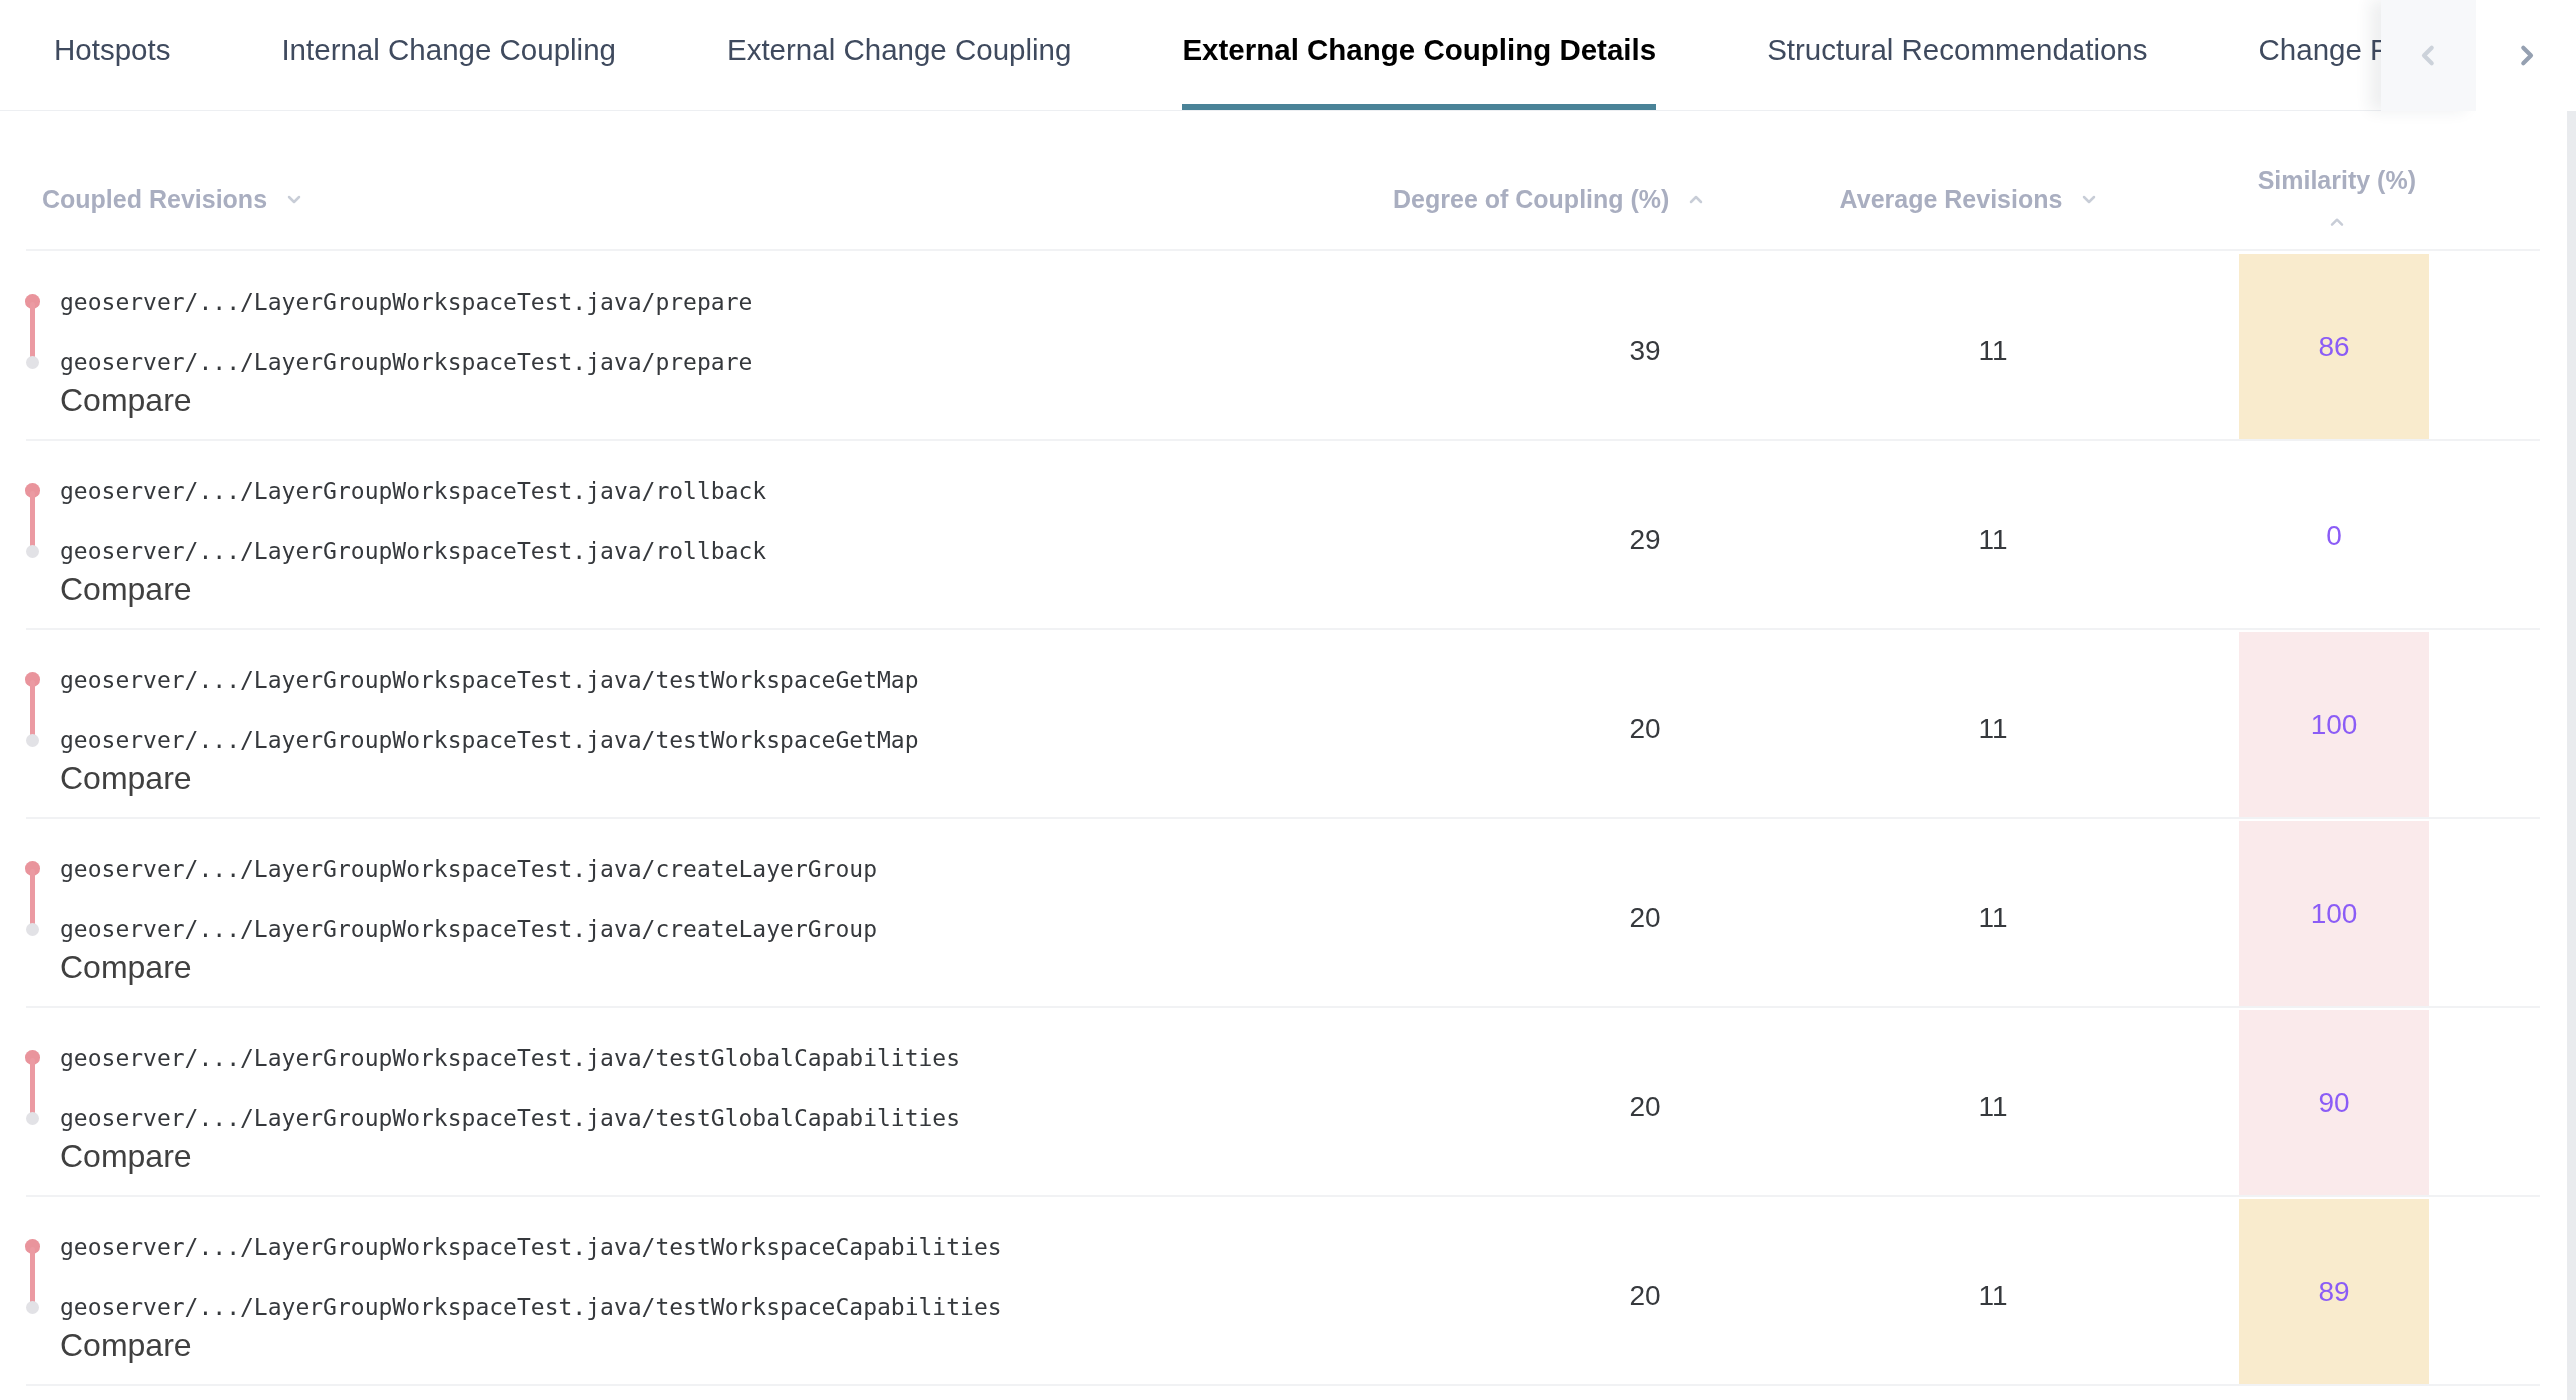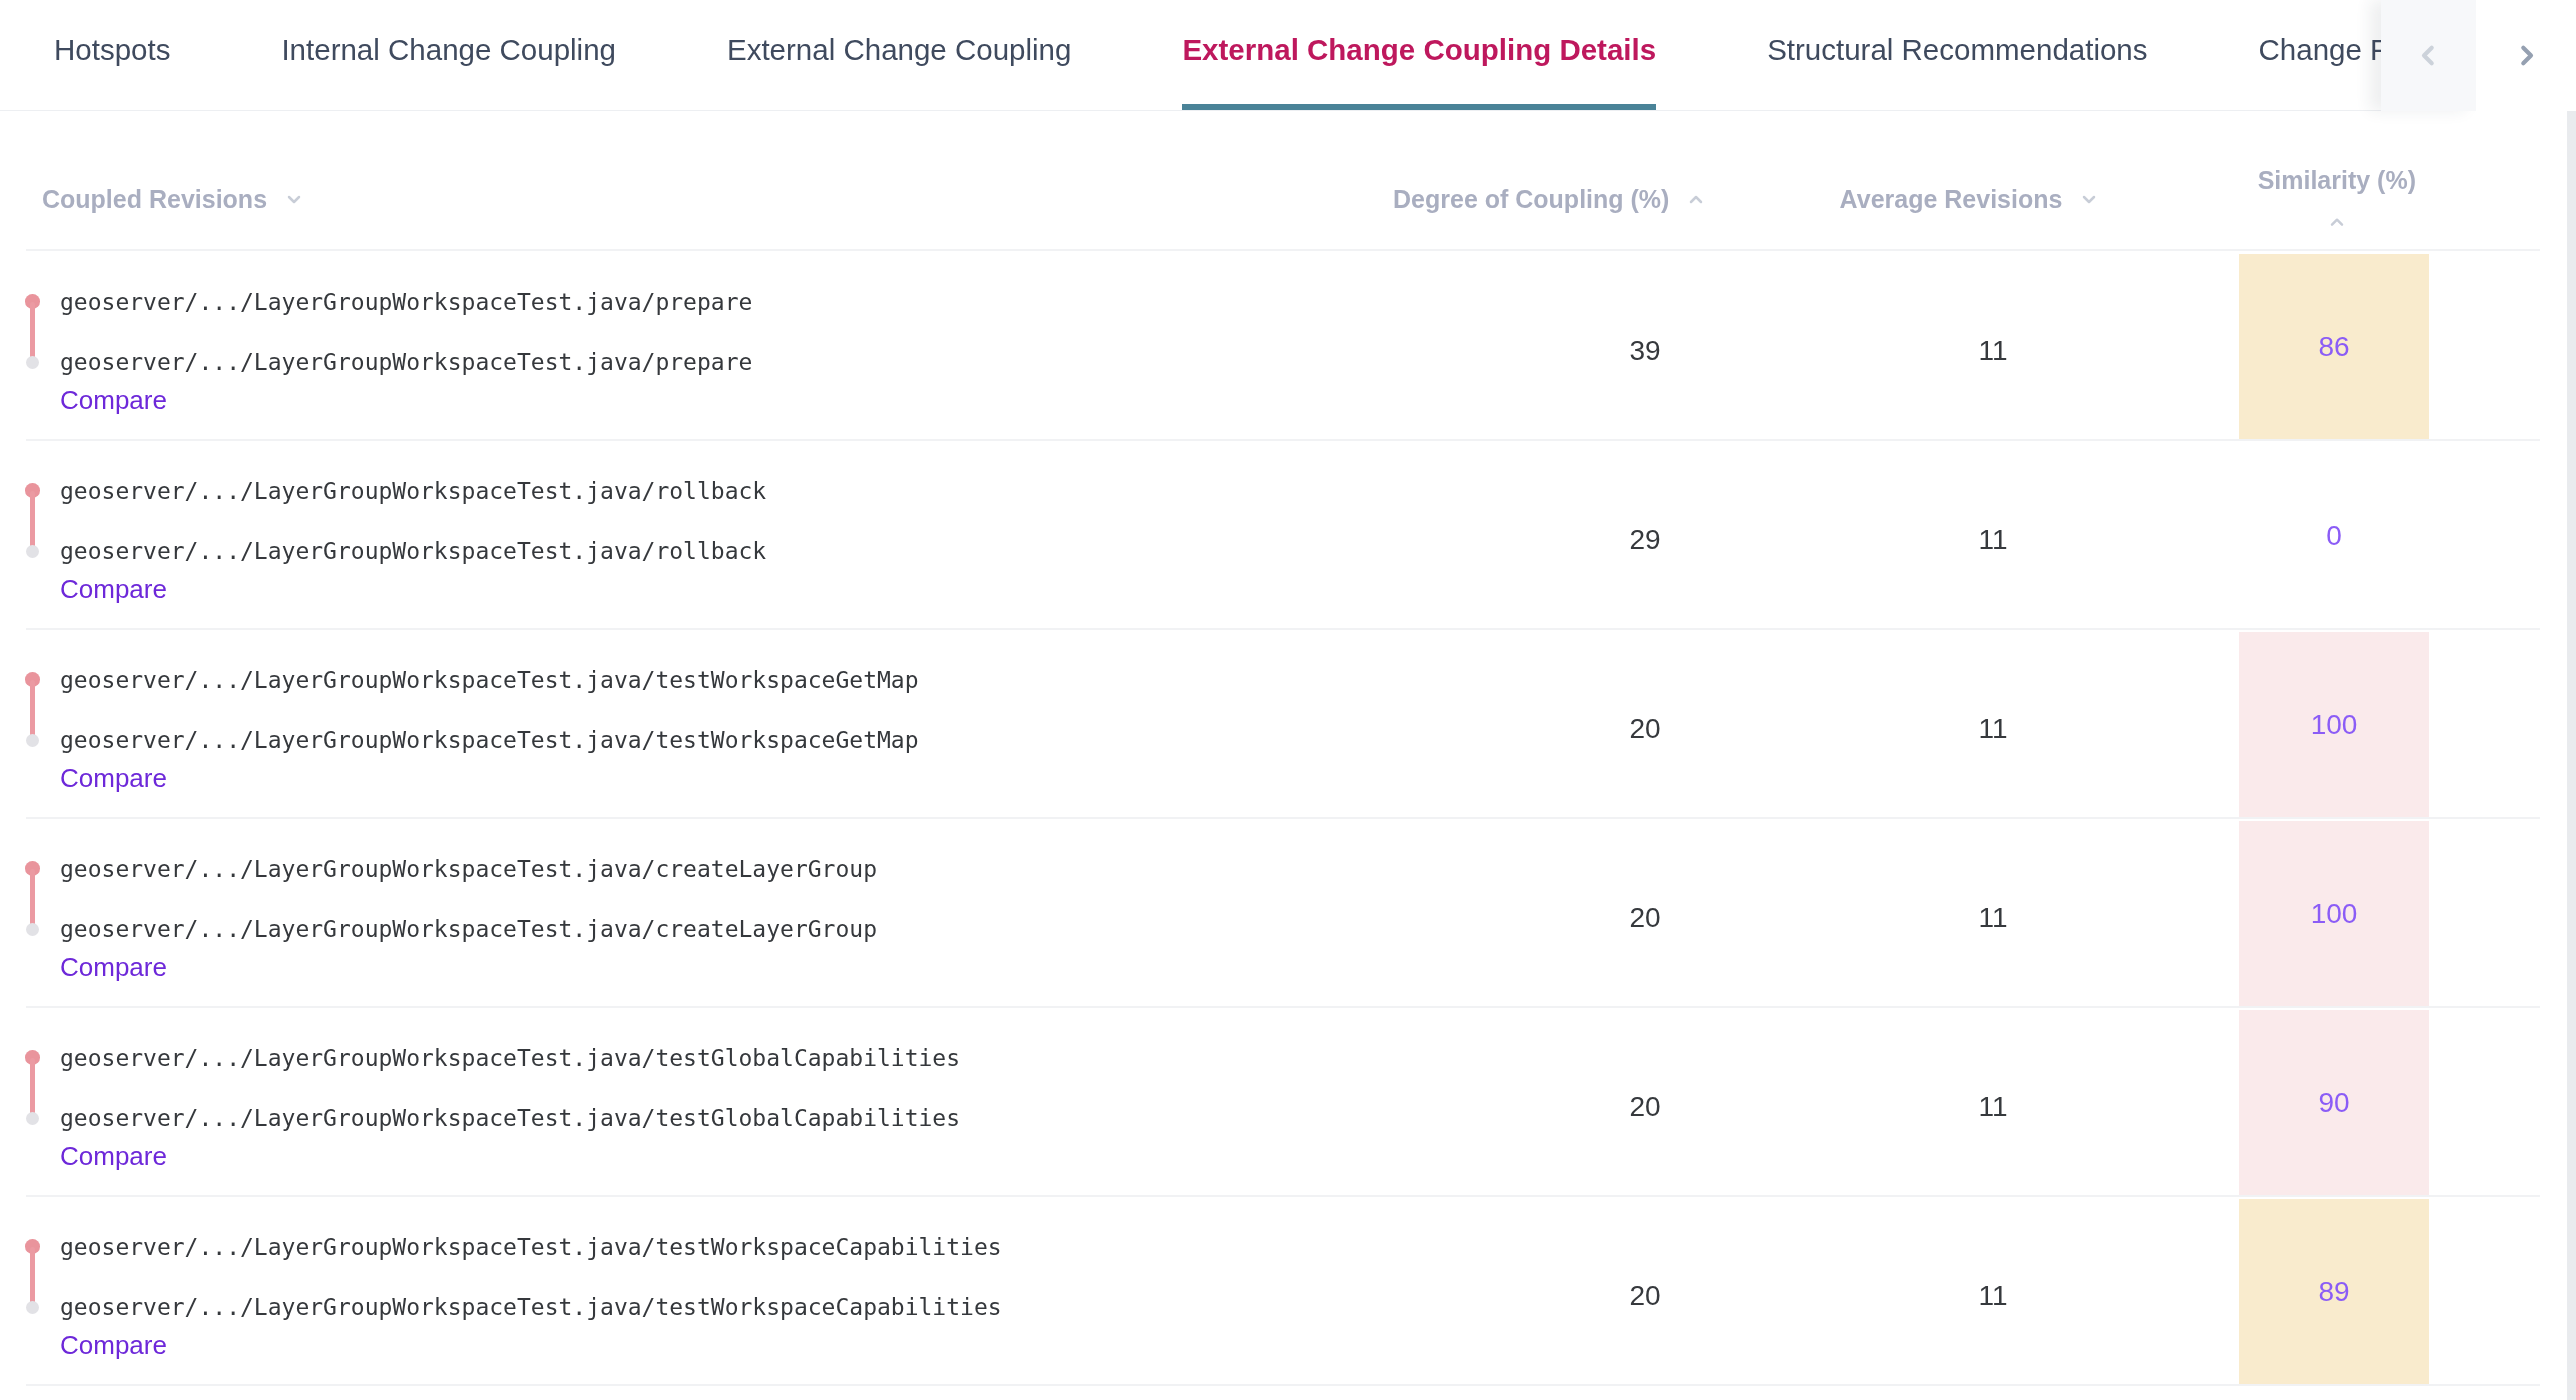--- a/index.html
+++ b/index.html
@@ -6,21 +6,21 @@
   html,body { background:#fff; }
   body { font-family:"Liberation Sans", sans-serif; }
   .app { position:relative; width:2576px; height:1400px; background:#fff; overflow:hidden; }
 
   
   .tabbar { position:absolute; left:0; top:0; width:2576px; height:111px;
             background:#fff; border-bottom:1.8px solid #edeff2; z-index:2; }
   .tablist { display:flex; align-items:center; height:110px; padding-left:54px; gap:111px; white-space:nowrap; }
   .tab { position:relative; display:flex; align-items:center; height:110px; padding-bottom:9.2px;
          font-size:29.5px; font-weight:400; color:#3f4a5e; cursor:pointer; flex:0 0 auto; }
-  .tab.active { color:#be185d; font-weight:700; }
+  .tab.active { color:#000000; font-weight:700; }
   .tab.active::after { content:""; position:absolute; left:0; right:0; bottom:0; height:6.4px; background:#4a8398; }
 
   
   .tab-scroll { position:absolute; right:0; top:0; height:111px; display:flex; z-index:5; }
   .scroll-btn { border:0; outline:0; height:111px; display:flex; align-items:center; justify-content:center; cursor:pointer; }
   .scroll-btn.prev { width:95px; background:#f7f8fa; box-shadow:-11px 0 14.7px rgba(40,50,70,0.08); color:#ccd2da; }
   .scroll-btn.next { width:100px; background:#ffffff; color:#95a0b1; }
   .scroll-btn svg { width:31px; height:31px; }
   .scroll-btn polyline { fill:none; stroke:currentColor; stroke-width:3.2; stroke-linecap:round; stroke-linejoin:round; }
 
@@ -48,21 +48,21 @@
   .dot { position:absolute; border-radius:50%; }
   .dot.top { left:25px; top:42px; width:14.7px; height:14.7px; background:#e9949c; }
   .stem { position:absolute; left:30px; top:50px; width:4.6px; height:61px; background:#eb9aa2; border-radius:2.8px; }
   .dot.bottom { left:26px; top:104px; width:13px; height:13px; background:#e2e2e6; }
 
   .path { position:absolute; left:60px; transform:translateY(-50%); white-space:pre;
           font-family:"DejaVu Sans Mono", monospace; font-size:23px; color:#35383c; }
   .path.a { top:50px; }
   .path.b { top:110px; }
   .compare { position:absolute; left:60px; top:148px; transform:translateY(-50%);
-             font-size:26px; color:#6d28d9; text-decoration:none; cursor:pointer; }
+             font-size:32px; color:#404040; text-decoration:none; cursor:pointer; }
 
   .val { position:absolute; top:99px; transform:translate(-50%,-50%); font-size:28px; color:#36393d; }
   .val.degree { left:1645px; }
   .val.avg { left:1993px; }
   .simcell { position:absolute; left:2239px; width:190px; top:1.8px; bottom:1.8px;
              display:flex; align-items:center; justify-content:center; font-size:28px; color:#8b5cf6; }
 </style>
 </head>
 <body>
 

